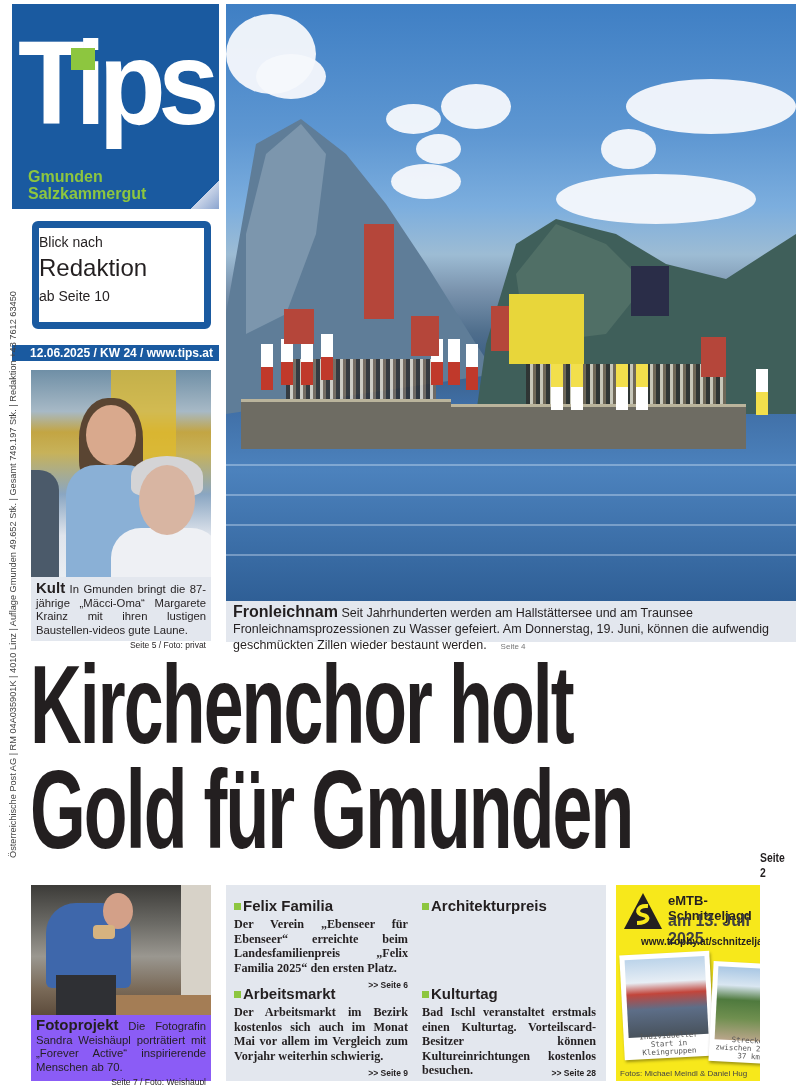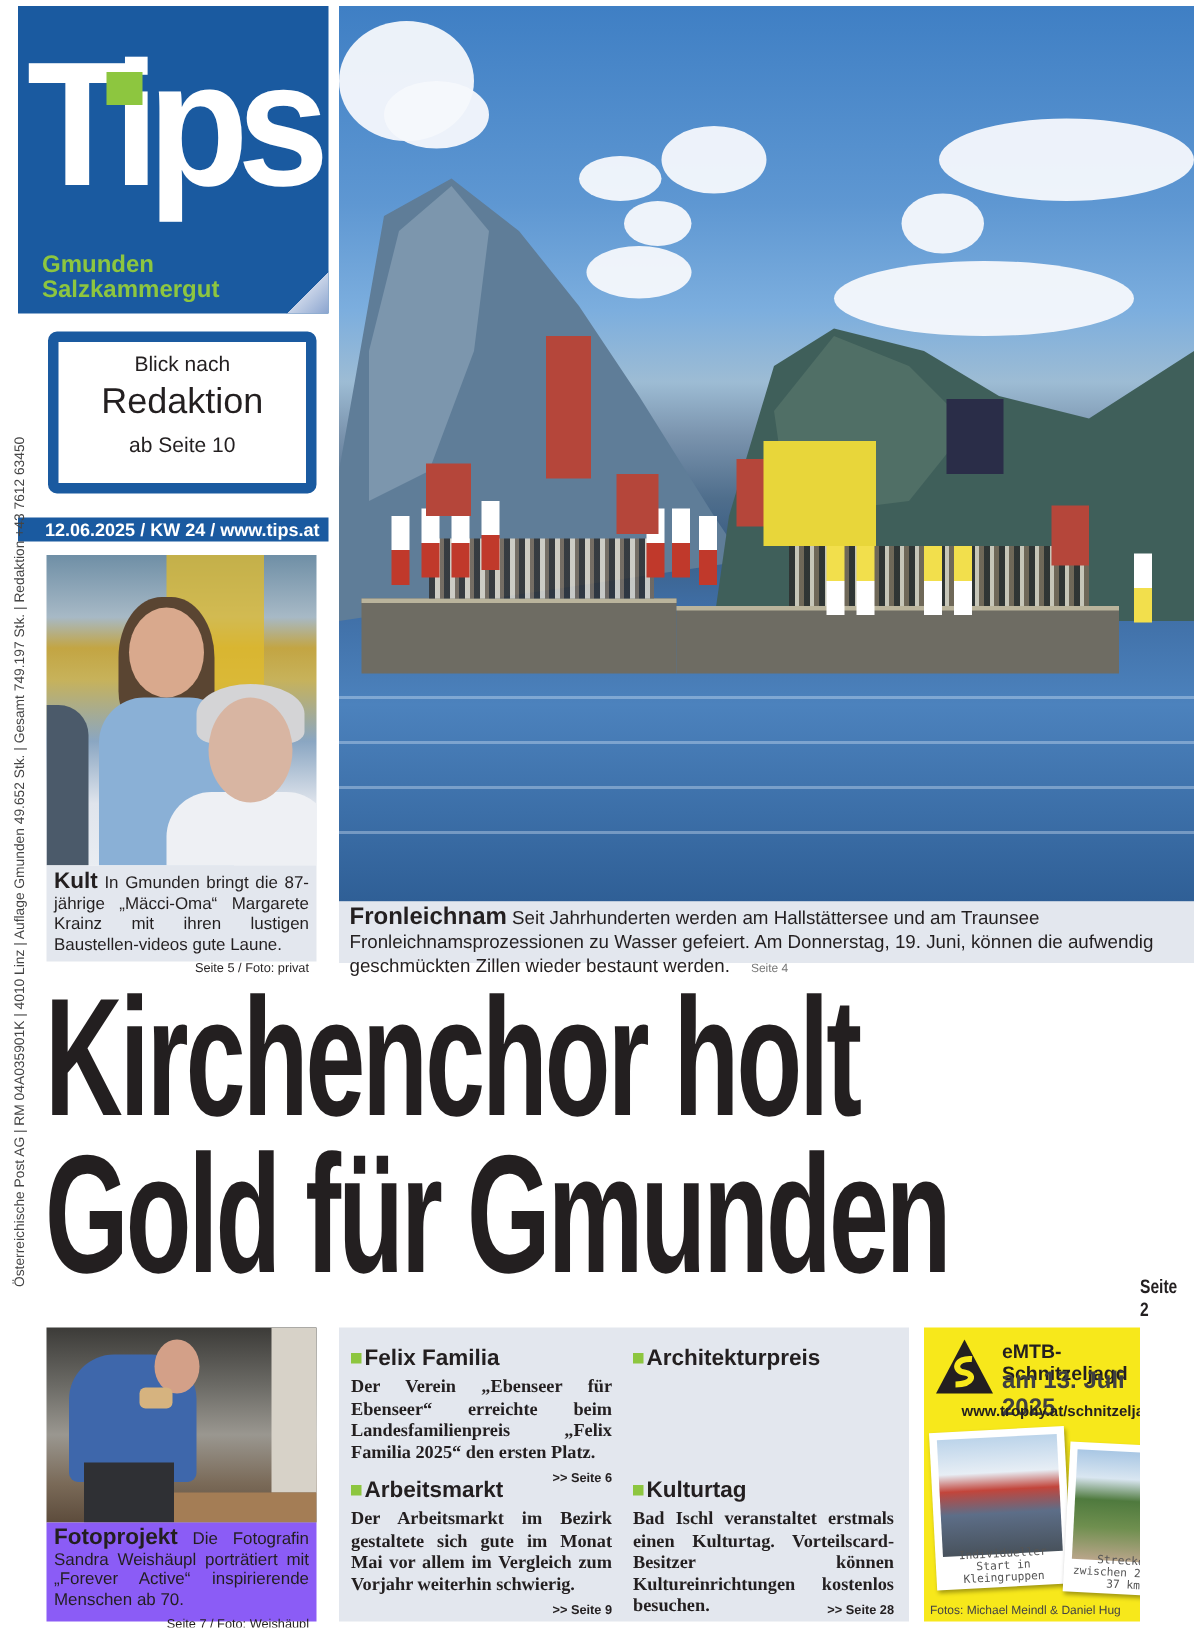--- a/index.html
+++ b/index.html
@@ -7,21 +7,21 @@
   body { position: relative; font-family: "Liberation Sans", sans-serif; color: #231f20; }
 
   
   .logo { position: absolute; left: 12px; top: 4px; width: 207px; height: 205px; background: #1a5aa0; overflow: hidden; }
   .logo .tips-word { position: absolute; left: 6px; top: 20px; font-family: "Liberation Sans", sans-serif; font-weight: 700; font-size: 118px; color: #fff; letter-spacing: -8px; line-height: 1; transform: scaleX(0.93); transform-origin: left top; }
   .logo .dot { position: absolute; left: 59px; top: 44px; width: 24px; height: 22px; background: #8dc63f; }
   .logo .region { position: absolute; left: 16px; top: 164px; color: #8dc63f; font-weight: 700; font-size: 16px; line-height: 17px; }
   .logo .curl { position: absolute; right: 0; bottom: 0; width: 28px; height: 28px; background: linear-gradient(135deg, #1a5aa0 50%, #c9d4e8 50%, #8aa4cf 100%); }
 
   
-  .blick { position: absolute; left: 32px; top: 221px; width: 179px; height: 108px; border: 7px solid #1a5aa0; border-radius: 6px; background: #fff; text-align: center; }
+  .blick { position: absolute; left: 32px; top: 221px; width: 179px; height: 108px; border: 7px solid #1a5aa0; border-radius: 6px; background: #fff; }
   .blick .l1 { margin-top: 6px; font-size: 14px; color: #231f20; }
   .blick .l2 { margin-top: 4px; font-size: 24px; color: #231f20; }
   .blick .l3 { margin-top: 6px; font-size: 14px; color: #231f20; }
 
   .dateline { position: absolute; left: 12px; top: 345px; width: 207px; height: 16px; background: #1a5aa0; color: #fff; font-weight: 700; font-size: 12px; text-align: right; padding-right: 6px; line-height: 16px; }
 
   
   .imprint { position: absolute; left: 6px; top: 858px; width: 490px; height: 14px; transform: rotate(-90deg); transform-origin: left top; font-size: 9.2px; color: #444; white-space: nowrap; line-height: 14px; }
 
   
@@ -195,21 +195,21 @@
 <div class="news">
   <div class="news-item" style="left:8px;top:12px;">
     <div class="nt"><span class="sq"></span><span>Felix Familia</span></div>
     <div class="nb"><span>Der Verein „Ebenseer für Ebenseer“ erreichte beim Landesfamilienpreis „Felix Familia 2025“ den ersten Platz.</span><span class="nr">&gt;&gt; Seite 6</span></div>
   </div>
   <div class="news-item" style="left:196px;top:12px;">
     <div class="nt"><span class="sq"></span><span>Architekturpreis</span></div>
   </div>
   <div class="news-item" style="left:8px;top:100px;">
     <div class="nt"><span class="sq"></span><span>Arbeitsmarkt</span></div>
-    <div class="nb"><span>Der Arbeitsmarkt im Bezirk gestaltete sich gute im Monat Mai vor allem im Vergleich zum Vorjahr weiterhin schwierig.</span><span class="nr">&gt;&gt; Seite 9</span></div>
+    <div class="nb"><span>Der Arbeitsmarkt im Bezirk kostenlos sich auch im Monat Mai vor allem im Vergleich zum Vorjahr weiterhin schwierig.</span><span class="nr">&gt;&gt; Seite 9</span></div>
   </div>
   <div class="news-item" style="left:196px;top:100px;">
     <div class="nt"><span class="sq"></span><span>Kulturtag</span></div>
     <div class="nb"><span>Bad Ischl veranstaltet erstmals einen Kulturtag. Vorteilscard-Besitzer können Kultureinrichtungen kostenlos besuchen.</span><span class="nr">&gt;&gt; Seite 28</span></div>
   </div>
 </div>
 
 <div class="ad">
   <svg class="logo-tri" viewBox="0 0 40 38">
     <polygon points="20,1 39,37 1,37" fill="#231f20"></polygon>

